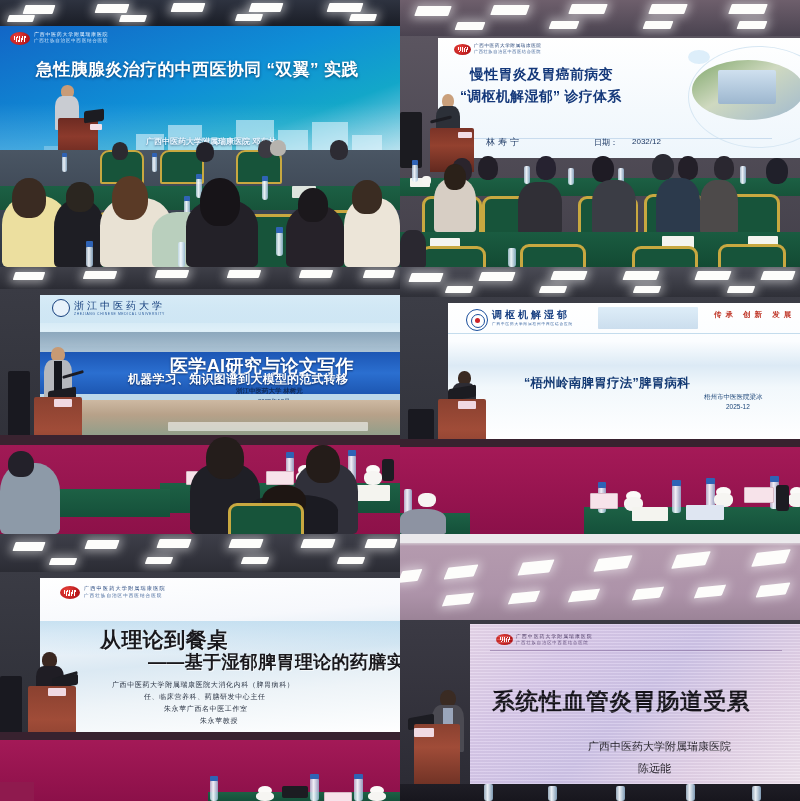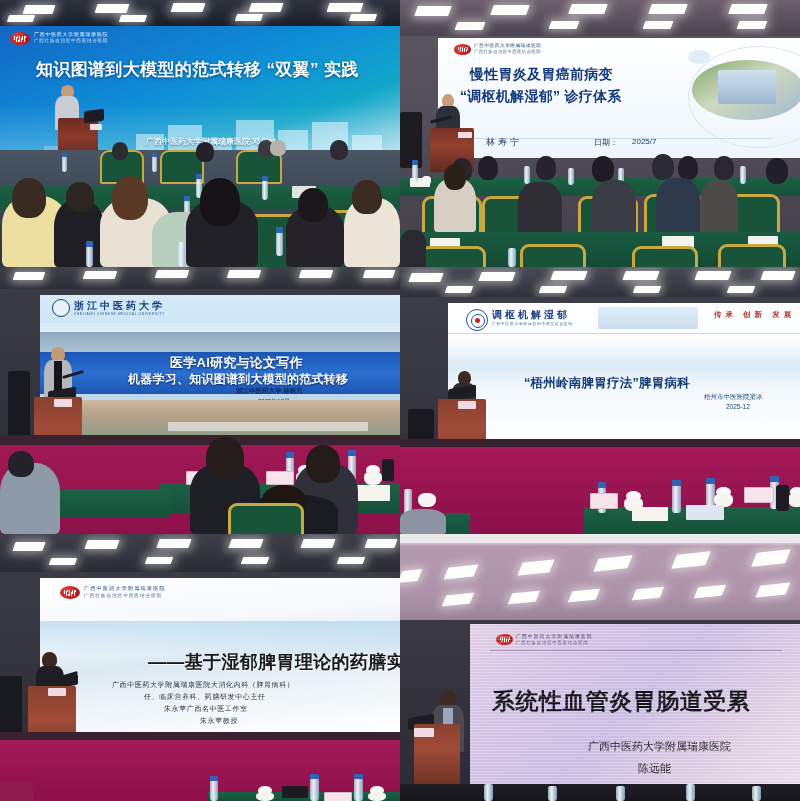--- a/index.html
+++ b/index.html
@@ -108,21 +108,21 @@
           <div class="p1-bld" style="left:44px;width:24px;height:34%;opacity:.5;"></div>
         </div>
 
         <div class="logo-oval" style="left:10px;top:6px;width:20px;height:13px;">
           <div style="position:absolute;left:4px;top:3.5px;width:12px;height:6px;
                background:repeating-linear-gradient(100deg,#fff 0 1.2px,transparent 1.2px 2.6px);"></div>
         </div>
         <div class="sl-sub" style="left:34px;top:5px;font-size:5px;color:#eaf4ff;letter-spacing:.7px;">广西中医药大学附属瑞康医院</div>
         <div class="sl-sub" style="left:34px;top:12px;font-size:4.6px;color:#cfe6fb;letter-spacing:.7px;">广西壮族自治区中西医结合医院</div>
 
-        <div class="sl-title" style="left:36px;top:32px;font-size:17px;color:#ffffff;text-shadow:0 1px 3px rgba(0,30,70,.65);">知识图谱到大模型的范式转移 “双翼” 实践</div>
+        <div class="sl-title" style="left:36px;top:32px;font-size:17px;color:#ffffff;text-shadow:0 1px 3px rgba(0,30,70,.65);">急性胰腺炎治疗的中西医协同 “双翼” 实践</div>
 
         <div class="sl-sub" style="left:146px;top:110px;font-size:8px;color:#eaf6ff;font-weight:bold;text-shadow:0 1px 2px rgba(0,40,80,.6);">广西中医药大学附属瑞康医院 邓东林</div>
         <div class="sl-sub" style="left:192px;top:123px;font-size:6.5px;color:#bcd9f2;">2025年12月</div>
       </div>
     </div>
 
     <div class="speaker" style="left:55px;top:85px;width:24px;height:52px;">
       <div class="head" style="left:6px;top:0;width:13px;height:13px;background:#c89c78;"></div>
       <div class="body-blob" style="left:0;top:11px;width:24px;height:34px;background:#c9ccd2;border-radius:30% 30% 4% 4%;"></div>
     </div>
@@ -207,21 +207,21 @@
         </div>
         <div class="sl-sub" style="left:36px;top:5px;font-size:4.6px;color:#1f3f74;letter-spacing:.6px;">广西中医药大学附属瑞康医院</div>
         <div class="sl-sub" style="left:36px;top:11px;font-size:4.2px;color:#3a5f96;letter-spacing:.6px;">广西壮族自治区中西医结合医院</div>
 
         <div class="sl-title" style="left:22px;top:50px;font-size:14px;color:#14387a;">“调枢机解湿郁” 诊疗体系</div>
         <div class="sl-title" style="left:32px;top:28px;font-size:14px;color:#14387a;">慢性胃炎及胃癌前病变</div>
 
         <div style="position:absolute;left:24px;top:100px;width:310px;height:1px;background:#c9dcee;"></div>
         <div class="sl-sub" style="left:48px;top:98px;font-size:9px;color:#16325f;letter-spacing:3px;">林寿宁</div>
         <div class="sl-sub" style="left:156px;top:99px;font-size:8px;color:#16325f;">日期：</div>
-        <div class="sl-sub" style="left:194px;top:99px;font-size:8px;color:#16325f;">2025/7</div>
+        <div class="sl-sub" style="left:194px;top:99px;font-size:8px;color:#16325f;">2032/12</div>
       </div>
     </div>
 
     <div class="speaker" style="left:36px;top:94px;width:24px;height:52px;">
       <div class="head" style="left:6px;top:0;width:12px;height:14px;background:#caa07c;"></div>
       <div class="body-blob" style="left:0;top:12px;width:24px;height:36px;background:#2c3038;border-radius:30% 30% 4% 4%;"></div>
     </div>
     <div class="spk-blk" style="left:30px;top:118px;width:22px;height:3px;transform:rotate(-14deg);"></div>
     <div class="podium" style="left:30px;top:128px;width:44px;height:44px;background:linear-gradient(180deg,#7a3327,#93412f 40%,#62291f);"></div>
     <div class="paper" style="left:58px;top:132px;width:14px;height:6px;background:#f2dde6;"></div>
@@ -287,25 +287,25 @@
     </div>
     <div class="wall" style="top:22px;height:245px;background:linear-gradient(180deg,#3a3b44,#2a2b33);"></div>
 
     <div class="screen" style="left:40px;top:28px;width:360px;height:142px;background:#bcd8ea;">
       <div class="slide">
         <div class="p3-sky"></div>
         <div style="position:absolute;left:0;right:0;top:26%;height:14%;background:linear-gradient(180deg,#7e9bb2,#a9bfd0);opacity:.85;"></div>
 
         <div style="position:absolute;left:0;right:0;top:0;height:20%;background:linear-gradient(180deg,rgba(220,238,248,.85),rgba(200,226,242,.55));"></div>
         <div style="position:absolute;left:12px;top:4px;width:16px;height:16px;border-radius:50%;border:1.4px solid #17407e;background:#e8f2fb;"></div>
-        <div class="sl-sub" style="left:34px;top:4px;font-size:10px;color:#17407e;font-weight:bold;letter-spacing:3px;">浙江中医药大学</div>
+        <div class="sl-sub" style="left:34px;top:4px;font-size:10px;color:#17407e;font-weight:normal;letter-spacing:3px;">浙江中医药大学</div>
         <div class="sl-sub" style="left:34px;top:17px;font-size:3.4px;color:#2b5b9c;letter-spacing:.6px;">ZHEJIANG CHINESE MEDICAL UNIVERSITY</div>
 
         <div class="p3-band" style="top:40%;height:30%;">
-          <div class="sl-title" style="left:130px;top:2px;font-size:13px;color:#fff;text-shadow:0 1px 2px rgba(0,20,60,.7);">医学AI研究与论文写作</div>
+          <div class="sl-title" style="left:130px;top:2px;font-size:18px;color:#fff;text-shadow:0 1px 2px rgba(0,20,60,.7);">医学AI研究与论文写作</div>
           <div class="sl-title" style="left:88px;top:19px;font-size:12px;color:#fff;text-shadow:0 1px 2px rgba(0,20,60,.7);">机器学习、知识图谱到大模型的范式转移</div>
         </div>
         <div class="sl-sub" style="left:196px;top:92px;font-size:6.5px;color:#0f2a56;font-weight:bold;">浙江中医药大学  林树元</div>
         <div class="sl-sub" style="left:218px;top:102px;font-size:6px;color:#0f2a56;">2025年12月</div>
         <div class="p3-ground" style="height:26%;"></div>
         <div style="position:absolute;left:128px;bottom:6px;width:200px;height:9px;background:rgba(255,255,255,.55);border-radius:1px;"></div>
       </div>
     </div>
 
     <div class="speaker" style="left:44px;top:80px;width:28px;height:58px;">
@@ -444,20 +444,21 @@
       <div class="slide p5-slide">
         <div style="position:absolute;left:0;right:0;top:28%;height:22%;background:linear-gradient(180deg,rgba(160,205,232,.55),rgba(225,240,250,.2));"></div>
 
         <div class="logo-oval" style="left:20px;top:8px;width:20px;height:13px;">
           <div style="position:absolute;left:4px;top:3.5px;width:12px;height:6px;
                background:repeating-linear-gradient(100deg,#fff 0 1.2px,transparent 1.2px 2.6px);"></div>
         </div>
         <div class="sl-sub" style="left:44px;top:7px;font-size:5.2px;color:#23457d;letter-spacing:1.1px;">广西中医药大学附属瑞康医院</div>
         <div class="sl-sub" style="left:44px;top:15px;font-size:4.6px;color:#3a5f96;letter-spacing:1px;">广西壮族自治区中西医结合医院</div>
 
+        <div class="sl-title" style="left:60px;top:48px;font-size:21px;color:#19181c;text-shadow:1px 1px 0 rgba(255,255,255,.6);">从理论到餐桌</div>
         <div class="sl-title" style="left:108px;top:72px;font-size:18px;color:#19181c;text-shadow:1px 1px 0 rgba(255,255,255,.6);">——基于湿郁脾胃理论的药膳实践</div>
 
         <div class="sl-sub" style="left:72px;top:102px;font-size:7px;color:#2b3444;letter-spacing:.6px;">广西中医药大学附属瑞康医院大消化内科（脾胃病科）</div>
         <div class="sl-sub" style="left:104px;top:114px;font-size:7px;color:#2b3444;letter-spacing:.6px;">任、临床营养科、药膳研发中心主任</div>
         <div class="sl-sub" style="left:124px;top:126px;font-size:7px;color:#2b3444;letter-spacing:.6px;">朱永苹广西名中医工作室</div>
         <div class="sl-sub" style="left:160px;top:138px;font-size:7px;color:#2b3444;letter-spacing:.6px;">朱永苹教授</div>
       </div>
     </div>
 
     <div class="speaker" style="left:36px;top:118px;width:28px;height:52px;">

